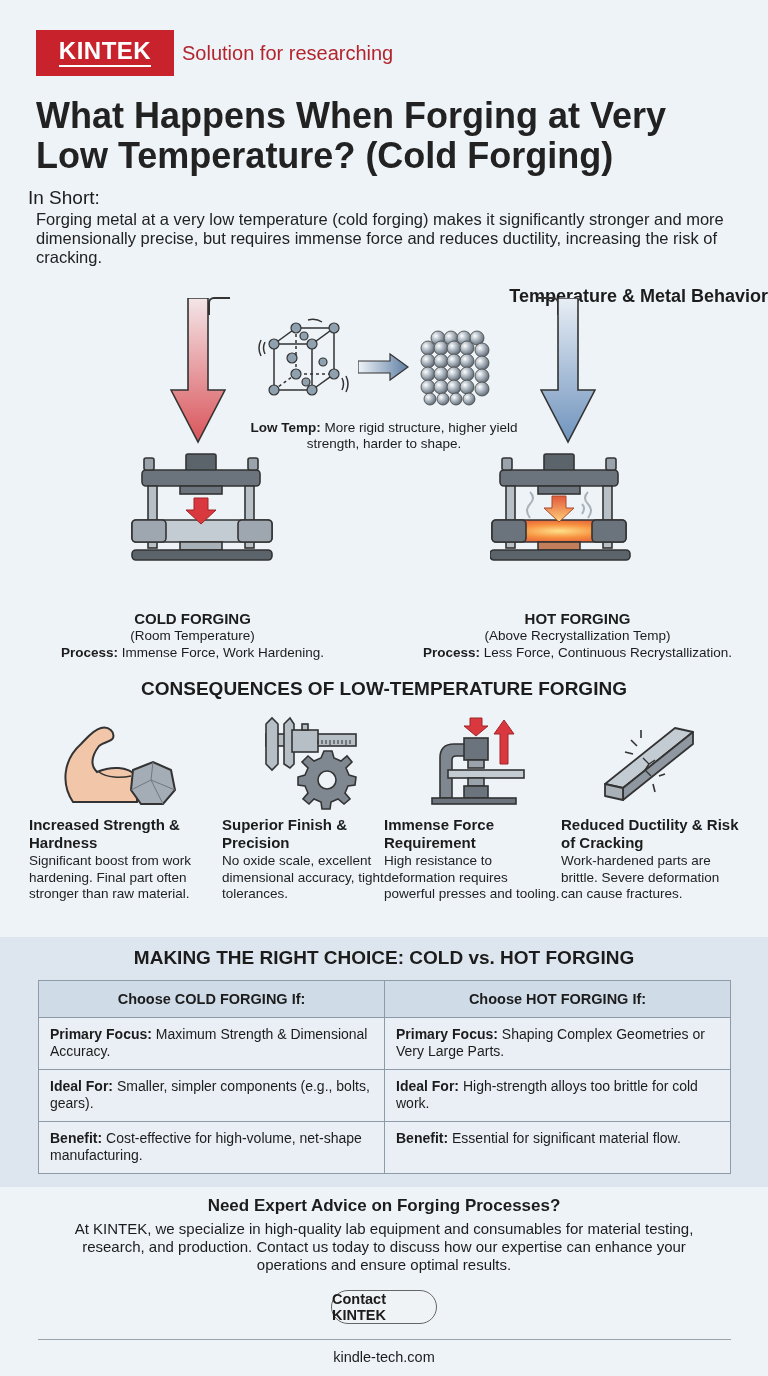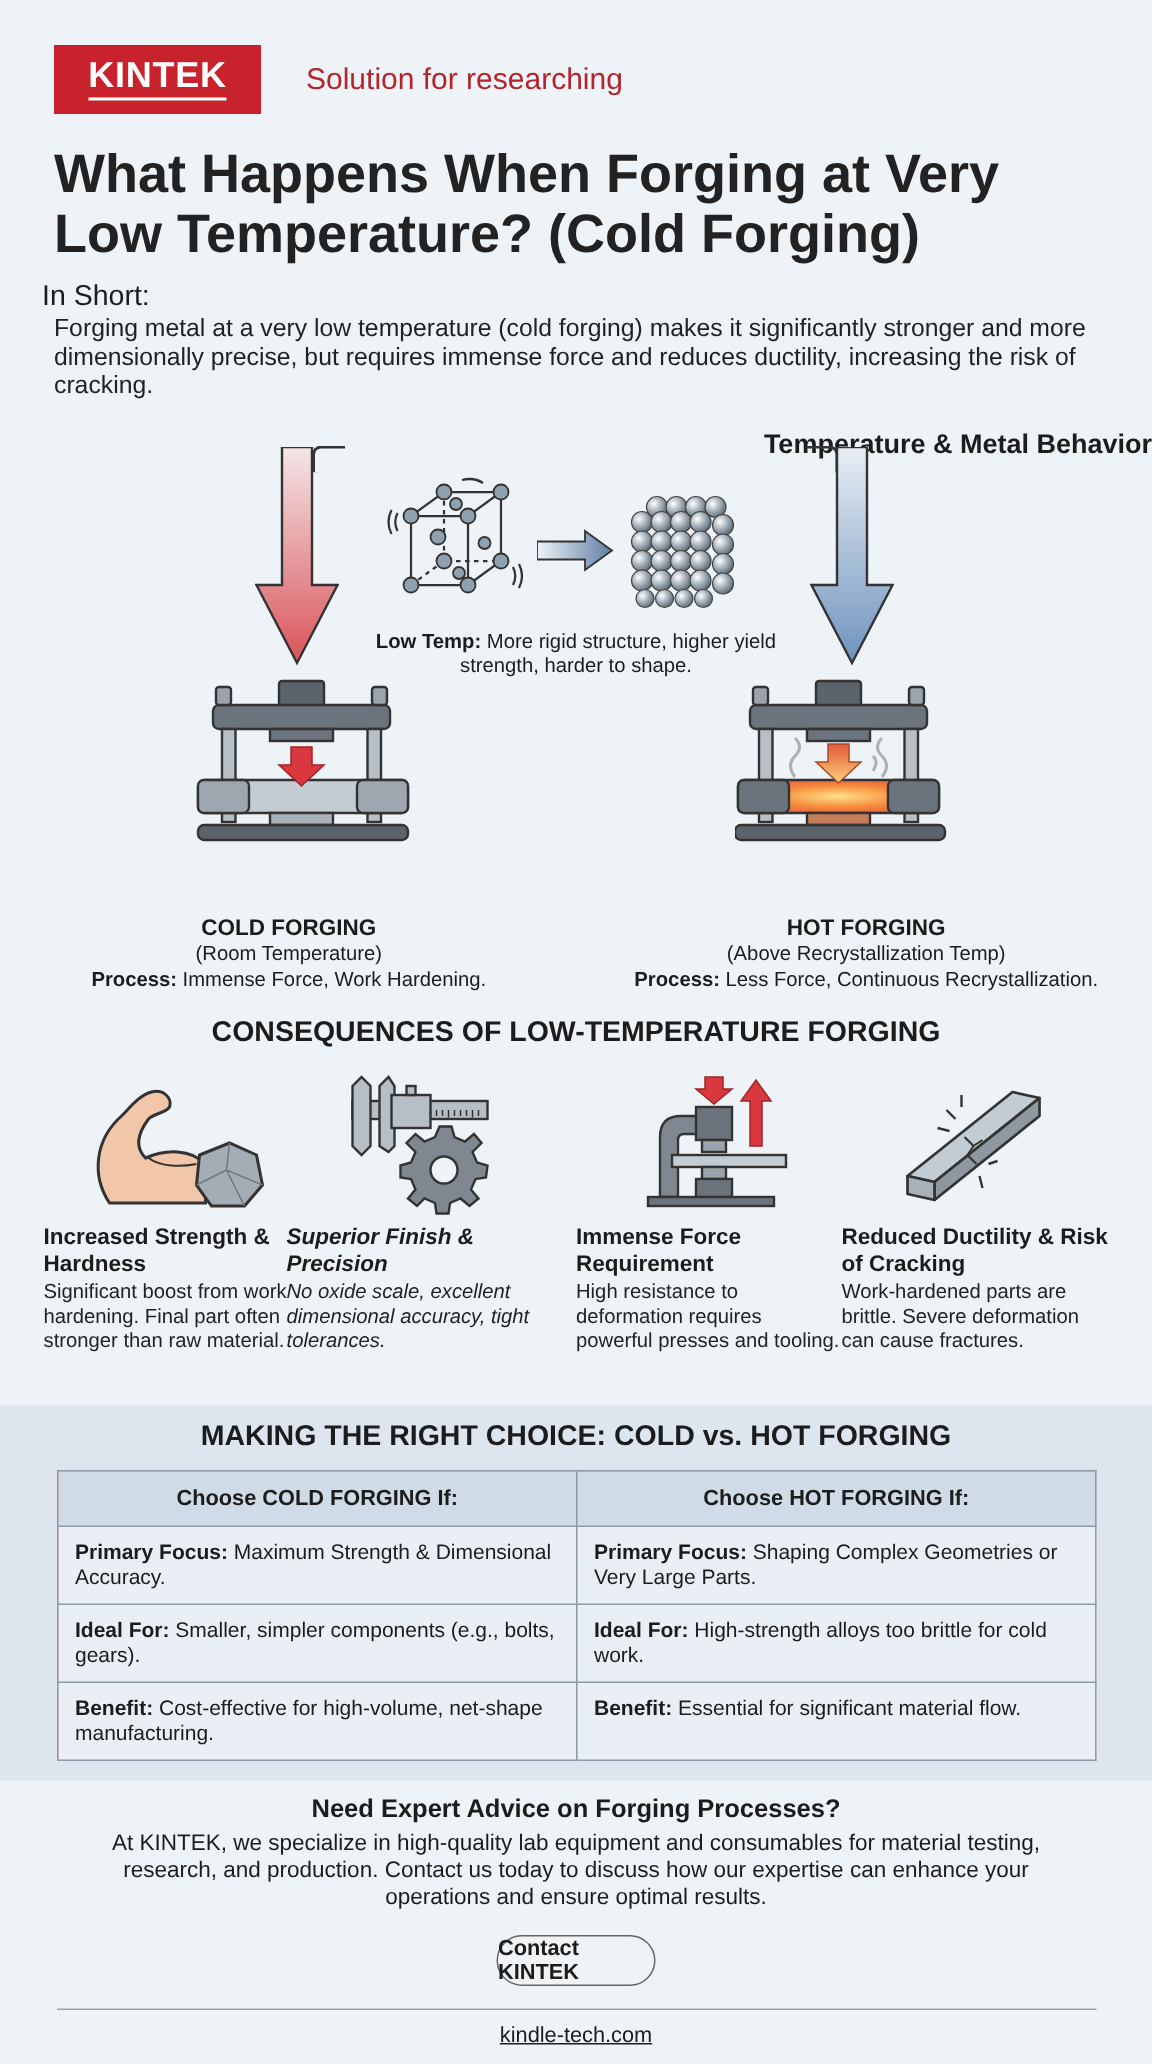--- a/index.html
+++ b/index.html
@@ -13,21 +13,21 @@
   .page { position: relative; width: 768px; height: 1376px; }
 
   
   .brand { position: absolute; left: 36px; top: 30px; display: flex; align-items: center; }
   .logo {
     background: #c8232c; color: #fff; font-weight: 700; font-size: 24px;
     padding: 3px 8px 4px 8px; letter-spacing: 0.5px; position: relative;
     height: 46px; width: 138px; display: flex; align-items: center; justify-content: center;
   }
   .logo-text { border-bottom: 2px solid #fff; line-height: 1.05; padding-bottom: 1px; }
-  .tagline { color: #b3242c; font-size: 20px; margin-left: 30px; }
+  .tagline { color: #b3242c; font-size: 20px; margin-left: 8px; }
 
   .title {
     position: absolute; left: 36px; top: 96px; width: 700px;
     font-size: 36px; font-weight: 700; line-height: 1.12; color: #222;
   }
   .short-label { position: absolute; left: 28px; top: 187px; font-size: 19px; font-weight: 400; }
   .short-text {
     position: absolute; left: 36px; top: 210px; width: 705px;
     font-size: 16.5px; line-height: 1.16; color: #222;
   }
@@ -100,21 +100,21 @@
     font-size: 15px; line-height: 1.2;
   }
   .cta-button {
     position: absolute; left: 209px; width: 106px; top: 1290px; height: 34px;
     border: 1px solid #666; border-radius: 17px; background: #f0f3f6;
     font-weight: 700; font-size: 14.5px; display: flex; align-items: center; justify-content: center;
     left: 331px; width: 106px;
   }
   .divider { position: absolute; left: 38px; width: 693px; top: 1339px; height: 1px; background: #9aa4ad; }
   .footer-url {
-    position: absolute; left: 0; width: 768px; top: 1349px; text-align: center; font-size: 14.5px; text-decoration: underline;
+    position: absolute; left: 0; width: 768px; top: 1349px; text-align: center; font-size: 14.5px;
   }
 </style>
 </head>
 <body>
 
 <div class="page">
 
   <div class="brand">
     <div class="logo">
       <span class="logo-text">KINTEK</span>
@@ -299,21 +299,21 @@
         <path d="M20 88 C8 70 10 46 28 30 C34 24 40 16 48 14 C56 12 62 18 60 24 C58 28 50 28 46 32 C40 40 36 50 44 58 C58 52 74 52 84 62 L84 88 Z" fill="#f2c6a8" stroke="#333" stroke-width="2"></path>
         <path d="M46 58 C54 64 68 64 78 62" fill="none" stroke="#333" stroke-width="1.4"></path>
         <path d="M80 56 L100 48 L118 56 L122 76 L110 90 L88 90 L78 76 Z" fill="#a4adb5" stroke="#333" stroke-width="2"></path>
         <path d="M100 48 L98 66 L110 90 M98 66 L78 76 M98 66 L122 76" fill="none" stroke="#6f7880" stroke-width="1"></path>
       </svg>
     </div>
     <div class="cons-head">Increased Strength &amp; Hardness</div>
     <div class="cons-body">Significant boost from work hardening. Final part often stronger than raw material.</div>
   </div>
 
-  <div class="cons-item" style="left:191px;font-style:italic;">
+  <div class="cons-item" style="left:222px;">
     <div class="cons-icon">
       <svg width="110" height="96" viewBox="0 0 110 96">
         <g stroke="#333" stroke-width="1.6" fill="#b7bfc6">
           <rect x="10" y="20" width="90" height="12"></rect>
           <path d="M10 10 L16 4 L22 10 L22 50 L16 56 L10 50 Z"></path>
           <path d="M28 10 L34 4 L38 10 L38 50 L34 54 L28 50 Z"></path>
           <rect x="36" y="16" width="26" height="22"></rect>
           <rect x="46" y="10" width="6" height="6"></rect>
         </g>
         <g stroke="#333" stroke-width="1">

